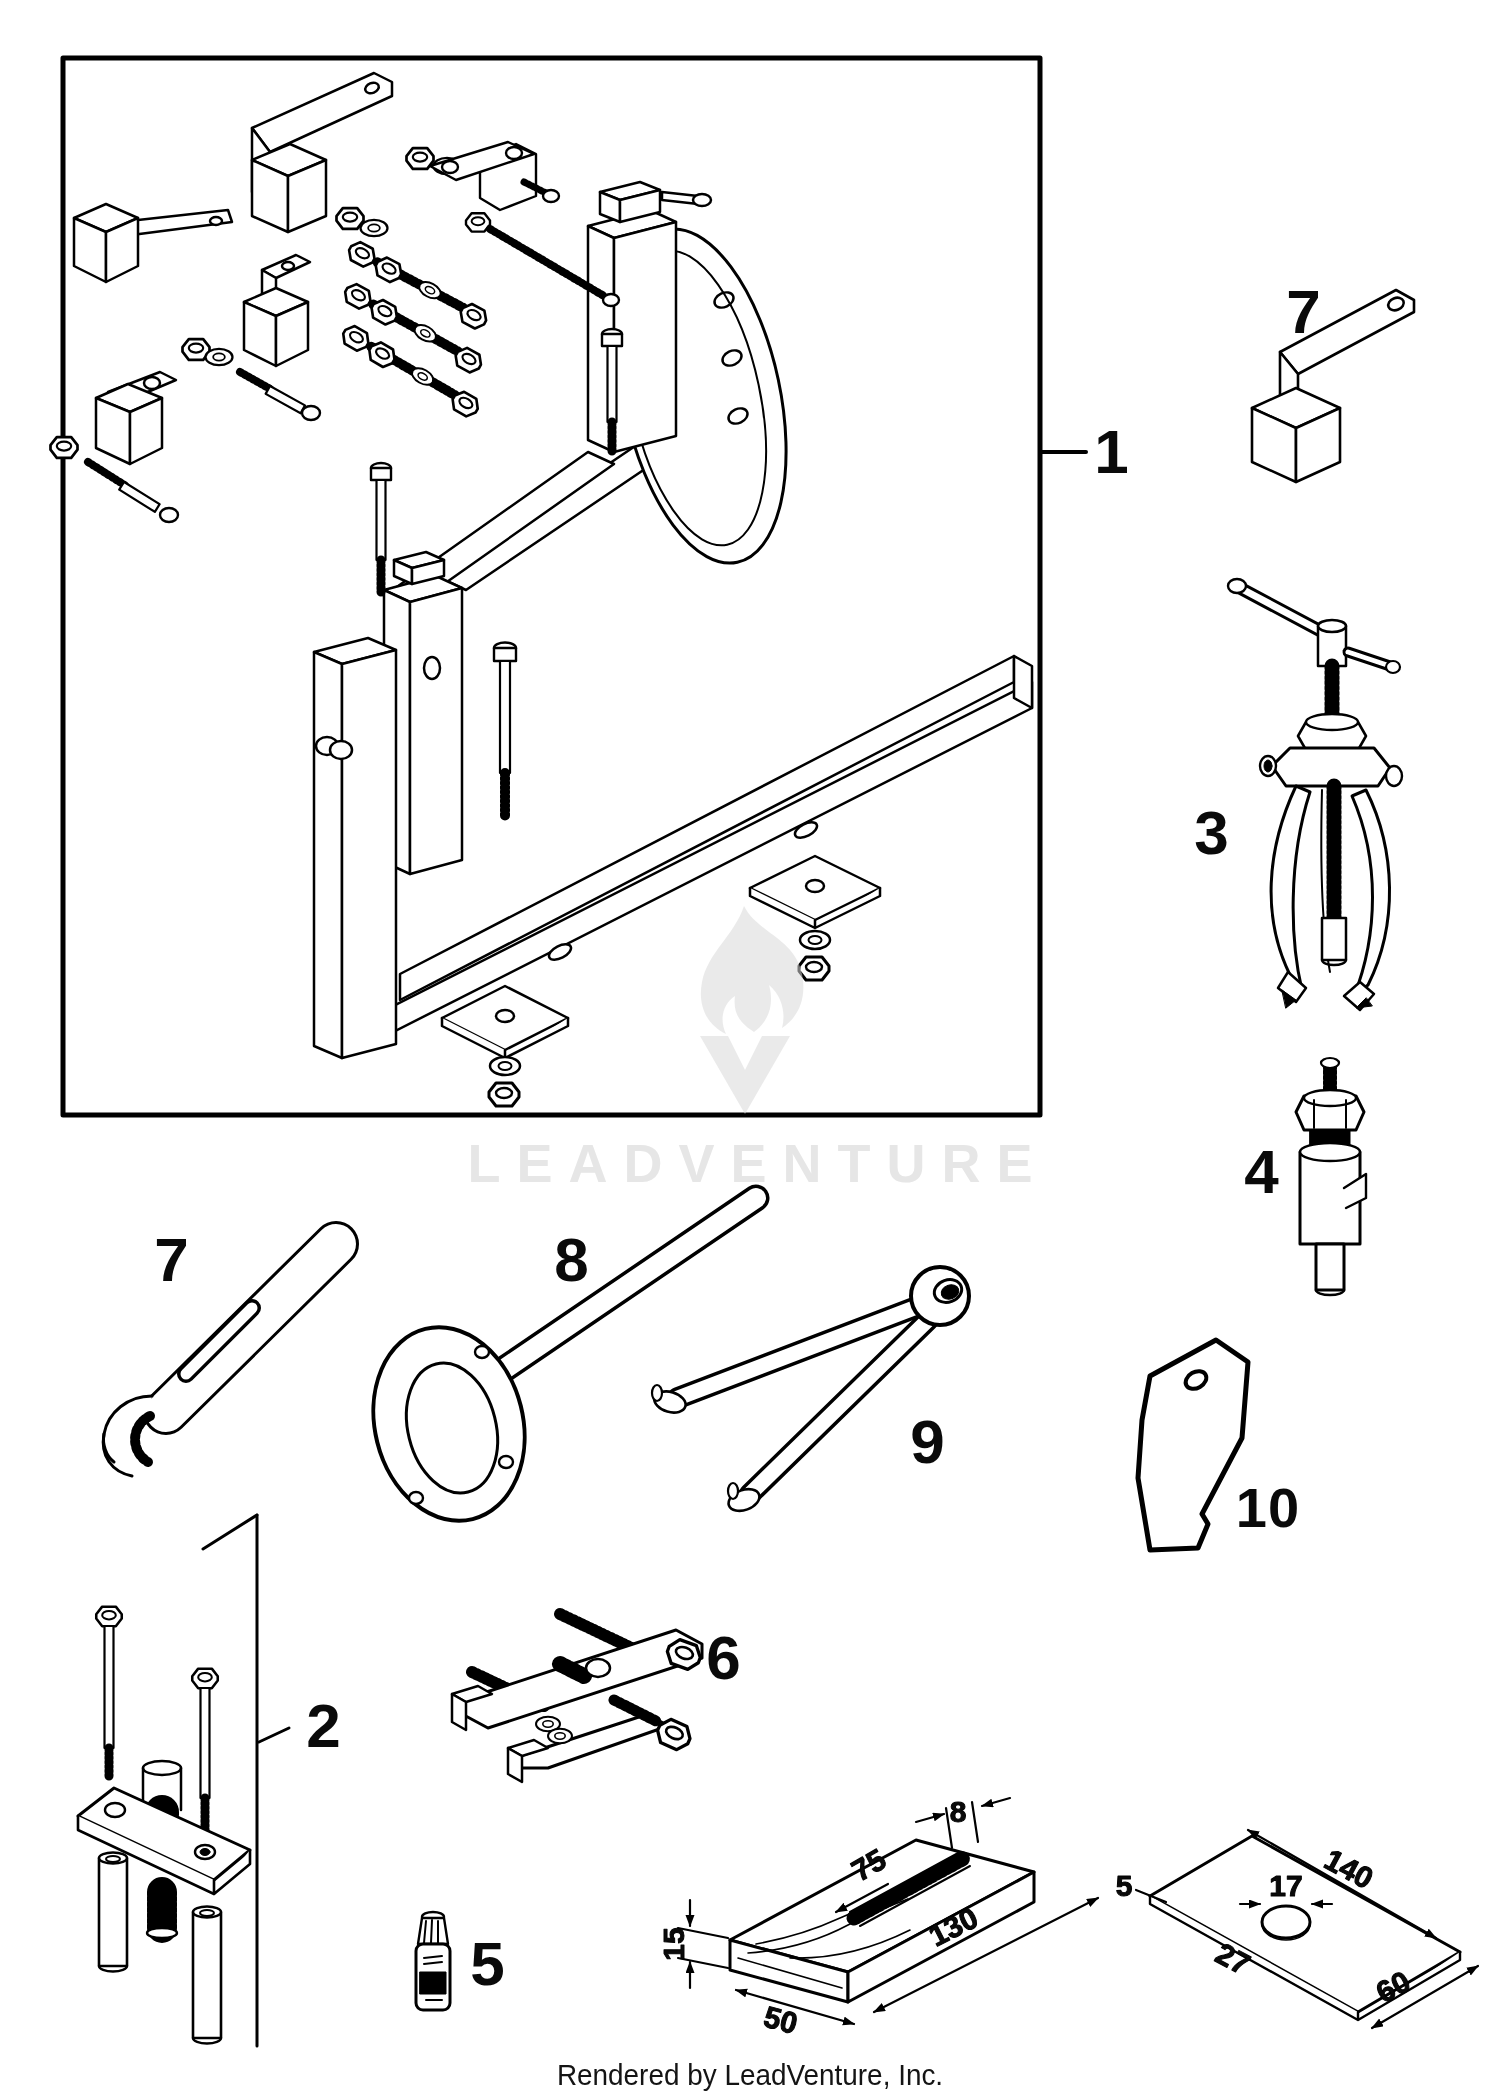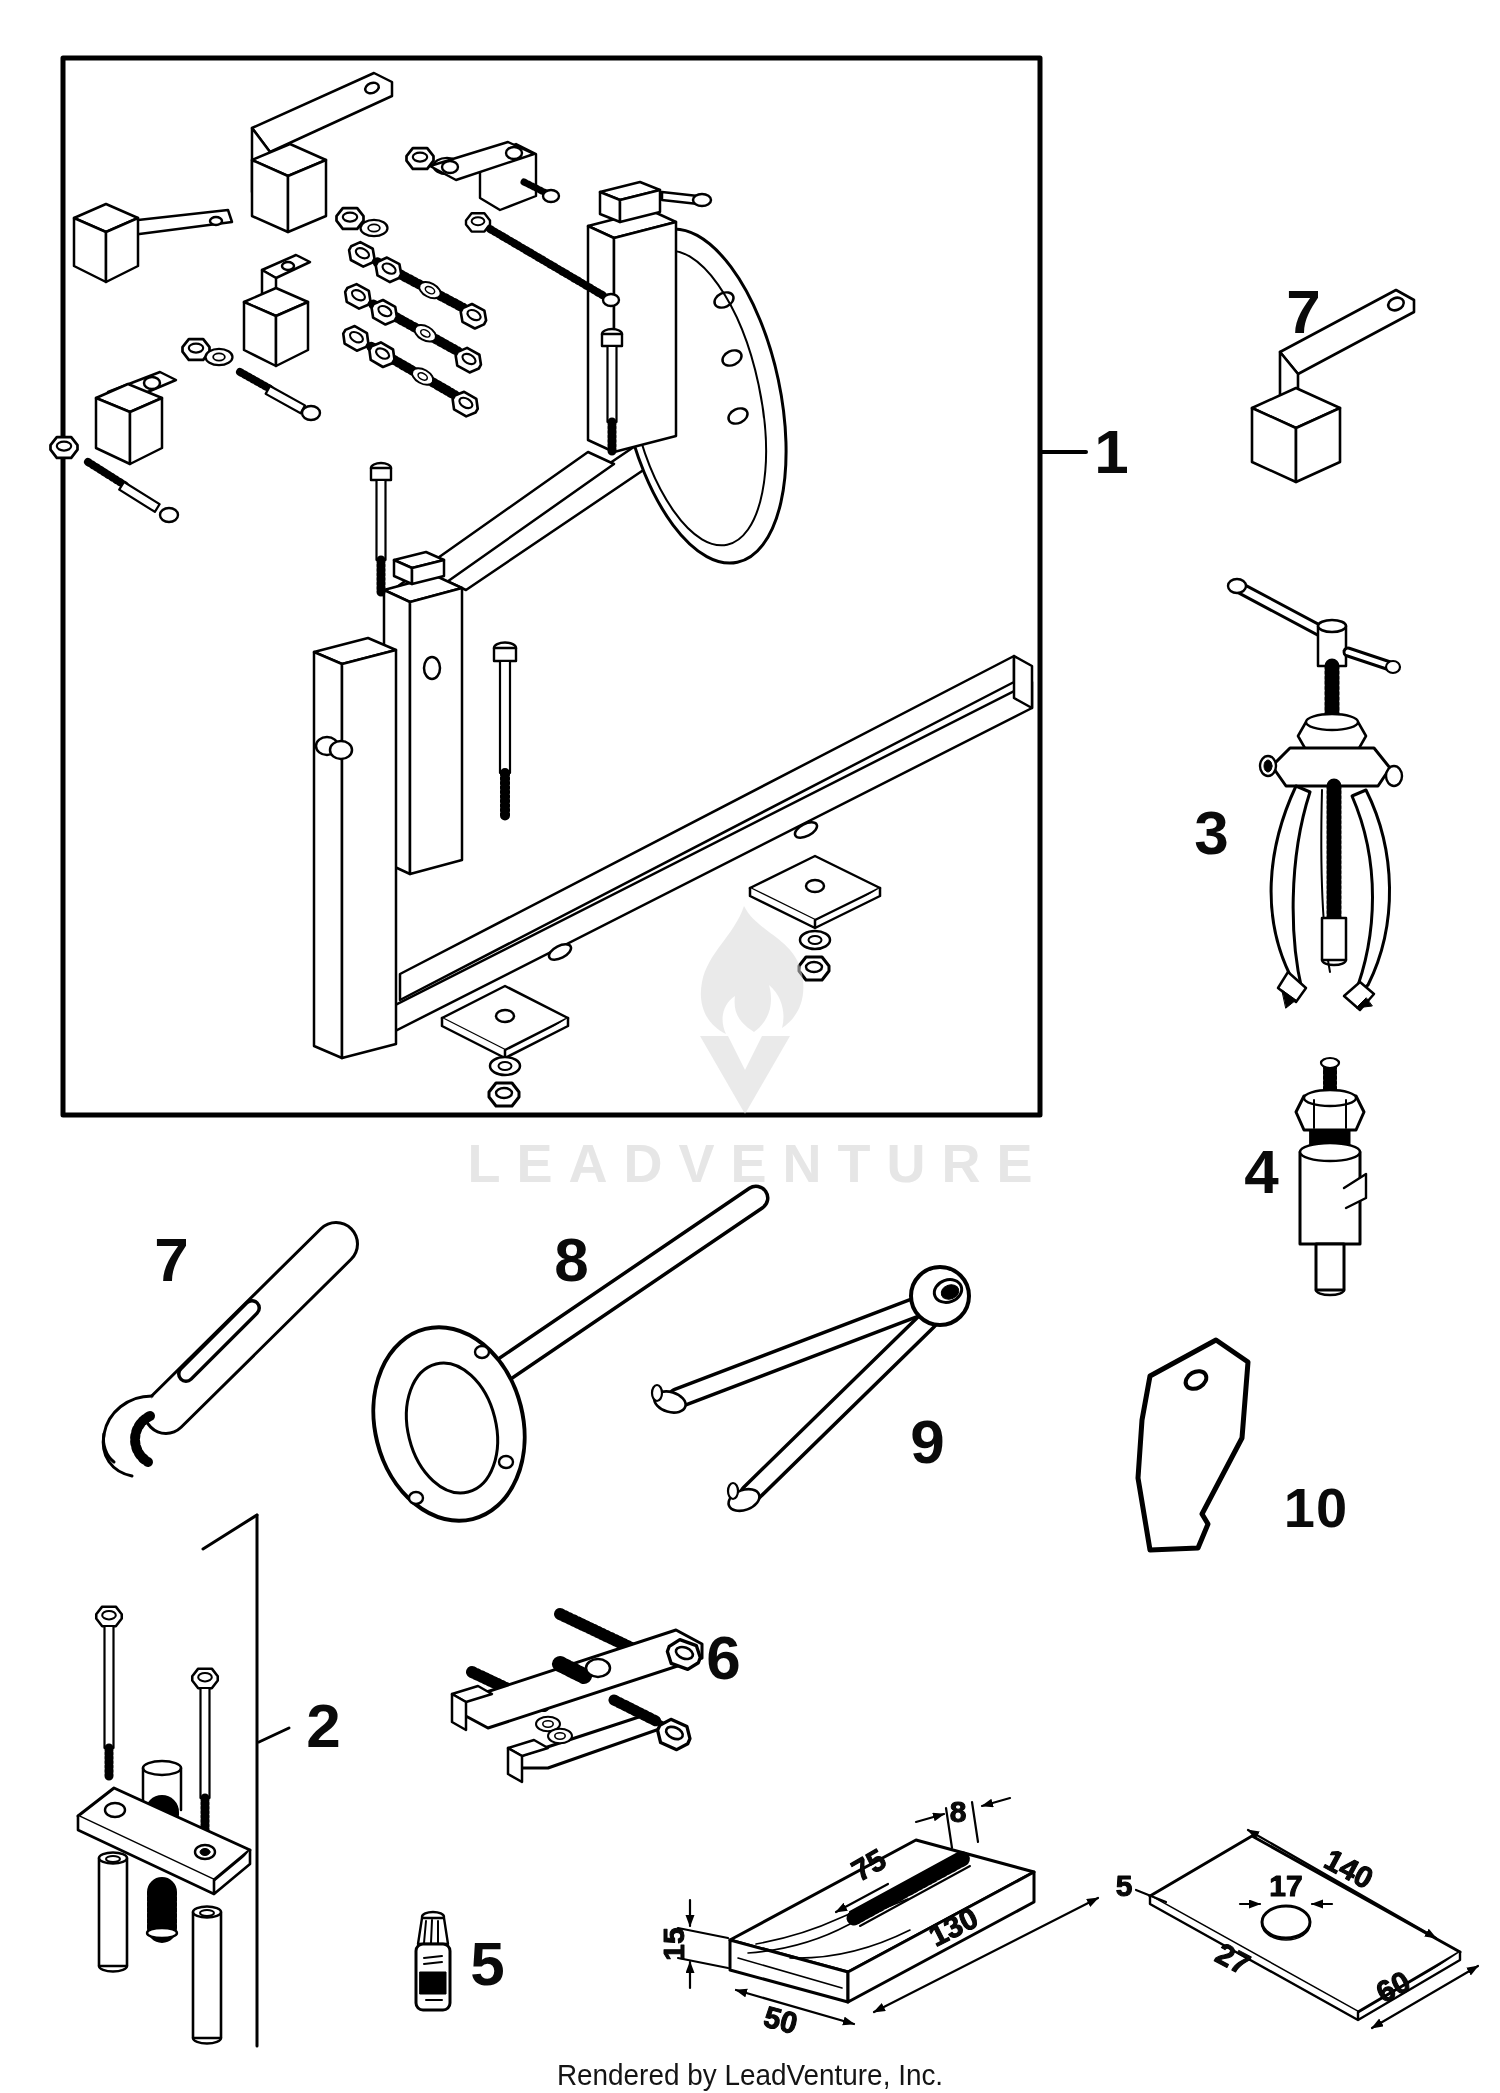--- a/index.html
+++ b/index.html
@@ -407,18 +407,18 @@
 
 <div class="plabel" style="left:1112px;top:452px;">1</div>
 <div class="plabel" style="left:324px;top:1726px;">2</div>
 <div class="plabel" style="left:1212px;top:833px;">3</div>
 <div class="plabel" style="left:1262px;top:1172px;">4</div>
 <div class="plabel" style="left:488px;top:1964px;">5</div>
 <div class="plabel" style="left:724px;top:1658px;">6</div>
 <div class="plabel" style="left:172px;top:1260px;">7</div>
 <div class="plabel" style="left:572px;top:1260px;">8</div>
 <div class="plabel" style="left:928px;top:1442px;">9</div>
-<div class="plabel small" style="left:1316px;top:1508px;text-align:right;">10</div>
+<div class="plabel small" style="left:1268px;top:1508px;text-align:right;">10</div>
 <div class="plabel" style="left:1304px;top:312px;">7</div>
 
 <div class="footer">Rendered by LeadVenture, Inc.</div>
 
 </div>
 
 </body></html>

